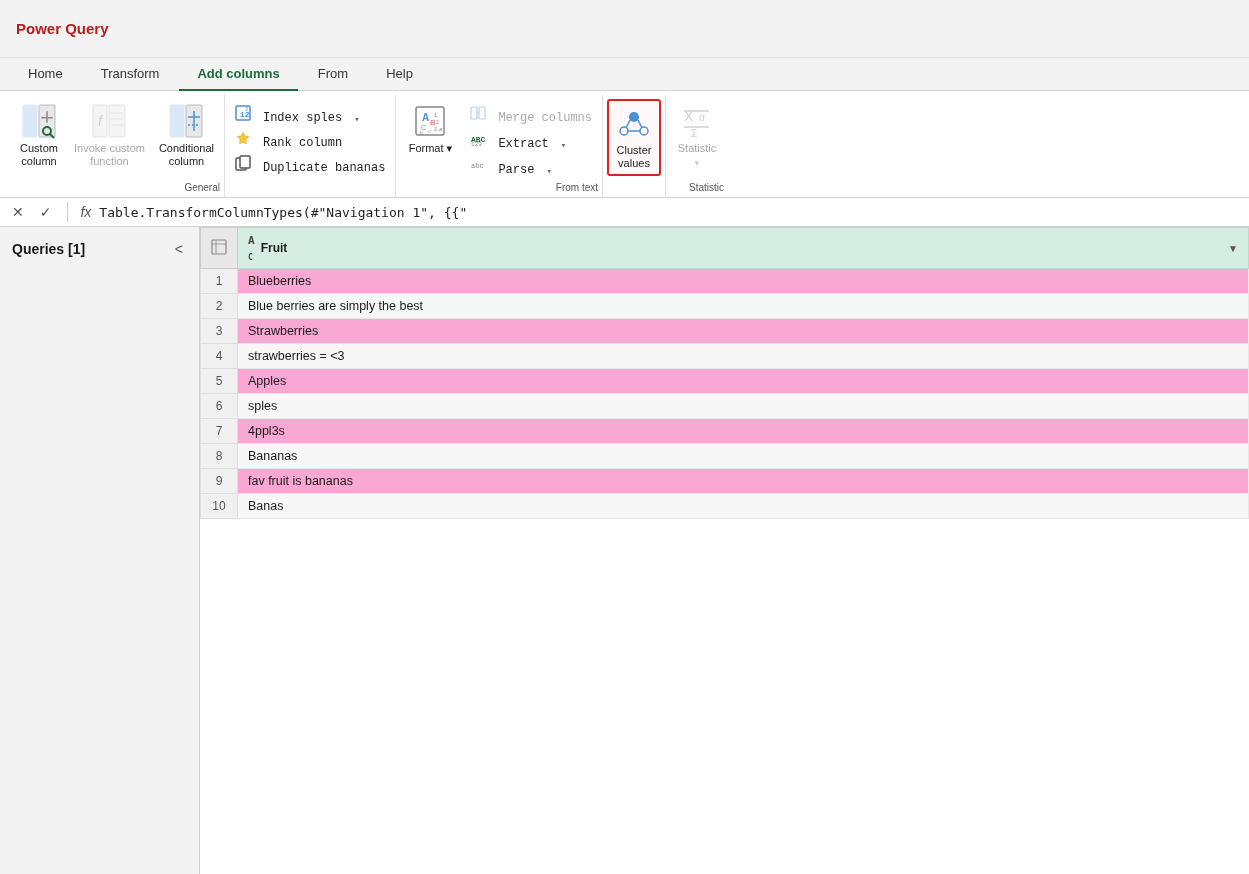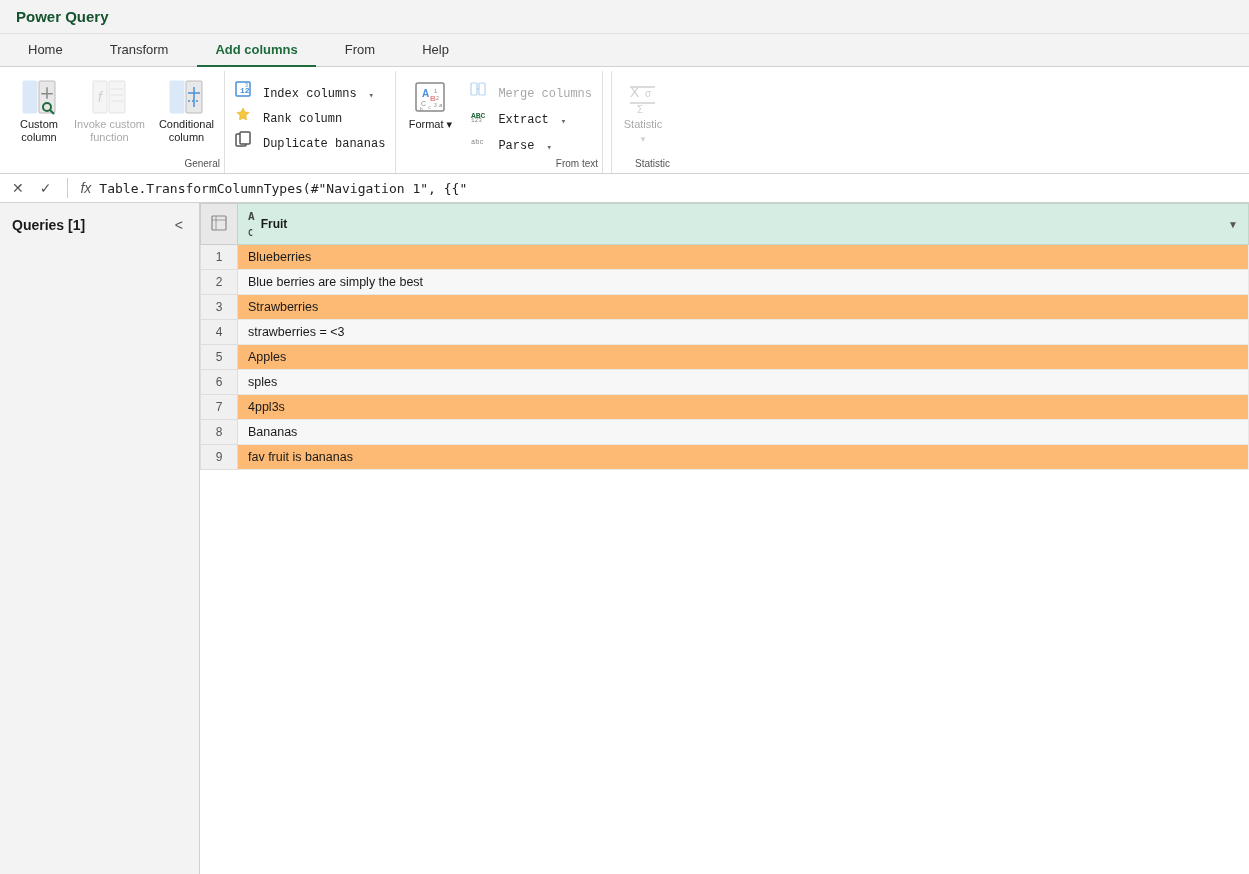--- a/index.html
+++ b/index.html
@@ -1,35 +1,35 @@
 <!DOCTYPE html>
 <html><head>
   <meta charset="utf-8">
   <style>
     * { box-sizing: border-box; margin: 0; padding: 0; }
     body { font-family: 'Segoe UI', Arial, sans-serif; font-size: 13px; background: #f3f3f3; width: 1249px; height: 874px; overflow: hidden; }
 
     
     .title-bar {
       background: #f3f3f3;
-      padding: 8px 16px;
+      padding: 20px 16px;
       font-size: 15px;
       font-weight: 600;
-      color: #14532d;
+      color: #b91c1c;
       border-bottom: 1px solid #e0e0e0;
     }
 
     
     .tab-bar {
       display: flex;
       align-items: center;
       background: #f3f3f3;
       padding: 0 10px;
       border-bottom: 1px solid #d0d0d0;
-      gap: 11px;
+      gap: 2px;
     }
     .tab {
       padding: 8px 18px;
       cursor: pointer;
       font-size: 13px;
       color: #333;
       border-bottom: 2px solid transparent;
       margin-bottom: -1px;
     }
     .tab.active {
@@ -267,21 +267,21 @@
       margin-left: auto;
       cursor: pointer;
       color: #555;
       font-size: 10px;
     }
     .grid-row td {
       border: 1px solid #e8e8e8;
       padding: 5px 10px;
       font-size: 12.5px;
       color: #1a1a1a;
-      background: #fdba74;
+      background: #f9a8d4;
     }
     .grid-row:nth-child(even) td { background: #f7f7f7; }
     .grid-row td.row-num {
       background: #f0f0f0;
       color: #555;
       text-align: center;
       font-size: 12px;
       border-color: #ddd;
     }
 
@@ -360,21 +360,21 @@
     <div class="ribbon-section-content">
       <div class="ribbon-stack">
         <div class="ribbon-stack-item">
           <span>
             <svg width="16" height="16" viewBox="0 0 16 16">
               <rect x="1" y="1" width="14" height="14" rx="1" fill="none" stroke="#4a90d9" stroke-width="1.5"></rect>
               <text x="5" y="12" font-size="8" fill="#4a90d9" font-weight="bold">12</text>
               <text x="10" y="6" font-size="5" fill="#4a90d9">3</text>
             </svg>
           </span>
-          <span>Index columns</span>
+          <span>Index sples</span>
           <span class="caret">▾</span>
         </div>
         <div class="ribbon-stack-item">
           <span>
             <svg width="16" height="16" viewBox="0 0 16 16">
               <polygon points="8,2 10,6 14,6.5 11,9.5 11.5,14 8,12 4.5,14 5,9.5 2,6.5 6,6" fill="#f5c842" stroke="#e0a800" stroke-width="0.5"></polygon>
             </svg>
           </span>
           <span>Rank column</span>
         </div>
@@ -442,20 +442,35 @@
           </span>
           <span>Parse</span>
           <span class="caret">▾</span>
         </div>
       </div>
     </div>
     <div class="ribbon-section-label">From text</div>
   </div>
 
   <div class="ribbon-section">
+    <div class="ribbon-section-content">
+      <button class="ribbon-btn cluster-btn">
+        <div class="icon-lg">
+          <svg width="36" height="36" viewBox="0 0 36 36">
+            <circle cx="18" cy="12" r="5" fill="#4a90d9"></circle>
+            <circle cx="8" cy="26" r="4" fill="none" stroke="#4a90d9" stroke-width="1.5"></circle>
+            <circle cx="28" cy="26" r="4" fill="none" stroke="#4a90d9" stroke-width="1.5"></circle>
+            <line x1="14" y1="15" x2="10" y2="23" stroke="#4a90d9" stroke-width="1.5"></line>
+            <line x1="22" y1="15" x2="26" y2="23" stroke="#4a90d9" stroke-width="1.5"></line>
+            <line x1="12" y1="26" x2="24" y2="26" stroke="#4a90d9" stroke-width="1.5"></line>
+          </svg>
+        </div>
+        <span class="btn-label">Cluster<br>values</span>
+      </button>
+    </div>
     <div class="ribbon-section-label"></div>
   </div>
 
   <div class="ribbon-section">
     <div class="ribbon-section-content">
       <button class="ribbon-btn disabled">
         <div class="icon-lg">
           <svg width="36" height="36" viewBox="0 0 36 36">
             <text x="5" y="18" font-size="14" fill="#888">X</text>
             <line x1="5" y1="8" x2="30" y2="8" stroke="#888" stroke-width="1.5"></line>
@@ -541,17 +556,21 @@
             <td>4ppl3s</td>
           </tr>
           <tr class="grid-row">
             <td class="row-num">8</td>
             <td>Bananas</td>
           </tr>
           <tr class="grid-row">
             <td class="row-num">9</td>
             <td>fav fruit is bananas</td>
           </tr>
+          <tr class="grid-row">
+            <td class="row-num">10</td>
+            <td>Banas</td>
+          </tr>
         </tbody>
       </table>
     </div>
   </div>
 </div>
 
 </body></html>

